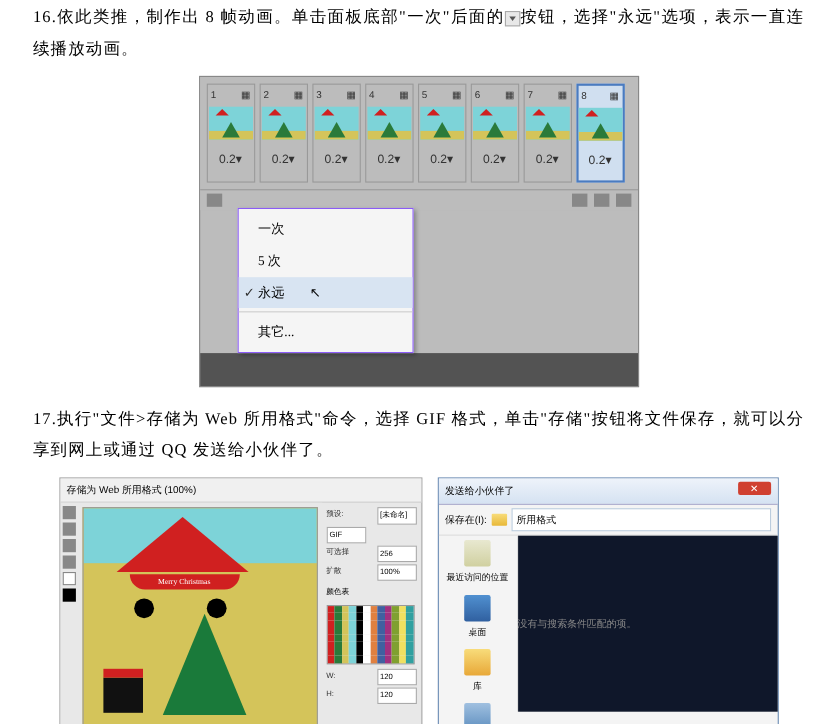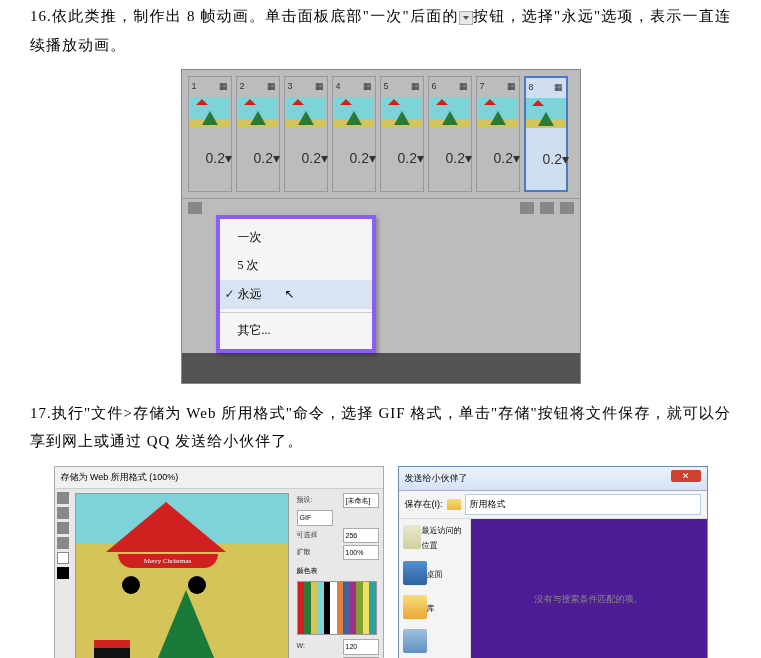--- a/index.html
+++ b/index.html
@@ -14,26 +14,26 @@
     .panel-header-controls { display: flex; gap: 3px; }
     .hdr-ctrl { width: 10px; height: 10px; background: #888; }
     .frames-row { display: flex; gap: 4px; padding: 6px; background: #bcbcbc; overflow: hidden; }
     .frame { width: 44px; background: #bcbcbc; border: 1px solid #999; }
     .frame.selected { border: 2px solid #4a7bc0; background: #d0dff0; }
     .frame-num { font-size: 9px; color: #333; padding: 1px 3px; display: flex; justify-content: space-between; }
     .frame-thumb { width: 40px; height: 30px; margin: 1px auto; background: #7dd3d8; position: relative; overflow: hidden; }
     .frame-thumb .tree { position: absolute; bottom: 2px; left: 12px; width: 0; height: 0; border-left: 8px solid transparent; border-right: 8px solid transparent; border-bottom: 14px solid #2a7a3a; }
     .frame-thumb .ground { position: absolute; bottom: 0; left: 0; right: 0; height: 8px; background: #d4c45a; }
     .frame-thumb .roof { position: absolute; top: 2px; left: 6px; width: 0; height: 0; border-left: 6px solid transparent; border-right: 6px solid transparent; border-bottom: 6px solid #d02020; }
-    .frame-delay { font-size: 14px; text-align: center; padding: 17px; color: #333; }
+    .frame-delay { font-size: 11px; text-align: center; padding: 7px; color: #333; }
     .toolbar-row { background: #bcbcbc; padding: 3px 6px; display: flex; align-items: center; gap: 6px; border-top: 1px solid #999; }
     .tb-icon { width: 14px; height: 12px; background: #888; }
     
     
-    .loop-menu { position: relative; width: 160px; margin-left: 34px; margin-top: -2px; background: #f5f5f5; border: 4px solid #8b5cf6; box-shadow: 2px 2px 4px rgba(0,0,0,0.3); padding: 4px 0; }
+    .loop-menu { position: relative; width: 160px; margin-left: 34px; margin-top: -2px; background: #f5f5f5; border: 1px solid #8b5cf6; box-shadow: 2px 2px 4px rgba(0,0,0,0.3); padding: 4px 0; }
     .menu-item { padding: 3px 18px; font-size: 12px; font-family: "SimSun", serif; }
     .menu-item.highlighted { background: #d8e4f2; }
     .menu-sep { border-top: 1px solid #ccc; margin: 3px 0; }
     .menu-check { position: absolute; left: 5px; color: #333; }
     .menu-cursor { display: inline-block; margin-left: 20px; }
     .timeline-bottom { background: #535353; height: 30px; }
 
     
     .dialogs-row { display: flex; gap: 14px; justify-content: center; margin-top: 10px; }
     .sfw-dialog { width: 330px; height: 265px; background: #e8e8e8; border: 1px solid #aaa; font-family: Arial, sans-serif; font-size: 8px; position: relative; }
@@ -61,27 +61,27 @@
 
     
     .win-dialog { width: 310px; height: 265px; background: #f4f4f4; border: 1px solid #6b8cb5; font-family: "Microsoft YaHei", Arial, sans-serif; font-size: 9px; }
     .win-title { background: linear-gradient(#eef3fa, #d5e2f2); padding: 3px 6px; border-bottom: 1px solid #aac; display: flex; justify-content: space-between; }
     .win-close { width: 30px; height: 12px; background: #d04030; color: #fff; text-align: center; font-size: 9px; line-height: 12px; border-radius: 2px; }
     .win-loc { padding: 3px 6px; display: flex; align-items: center; gap: 4px; border-bottom: 1px solid #ddd; font-size: 9px; }
     .win-loc .path { flex: 1; background: #fff; border: 1px solid #bcd; padding: 1px 4px; }
     .win-folder-icon { width: 14px; height: 11px; background: linear-gradient(#f8dc7a, #e8b838); border-radius: 1px; }
     .win-body { display: flex; height: 160px; }
     .win-sidebar { width: 72px; padding: 4px; border-right: 1px solid #ddd; }
-    .win-side-item { display: flex; flex-direction: row; align-items: center; margin-bottom: 8px; font-size: 8px; }
+    .win-side-item { display: flex; flex-direction: column; align-items: center; margin-bottom: 8px; font-size: 8px; }
     .win-side-icon { width: 24px; height: 24px; margin-bottom: 2px; border-radius: 2px; }
     .icn-recent { background: linear-gradient(#e8e8d0, #d0d0a0); }
     .icn-desktop { background: linear-gradient(#5090d0, #3060a0); }
     .icn-lib { background: linear-gradient(#f8dc7a, #e8a838); }
     .icn-pc { background: linear-gradient(#a0c0e0, #6090c0); }
-    .win-main { flex: 1; background: #4c1d95; display: flex; align-items: center; justify-content: center; color: #888; font-size: 9px; }
+    .win-main { flex: 1; background: #0f172a; display: flex; align-items: center; justify-content: flex-start; color: #888; font-size: 9px; }
   </style>
 </head>
 <body>
 
 <p class="para">
   <span>16.依此类推，制作出 8 帧动画。单击面板底部"一次"后面的</span><span class="dropdown-icon"></span><span>按钮，选择"永远"选项，表示一直连续播放动画。</span>
 </p>
 
 <div class="timeline-panel">
   <div class="frames-row">

